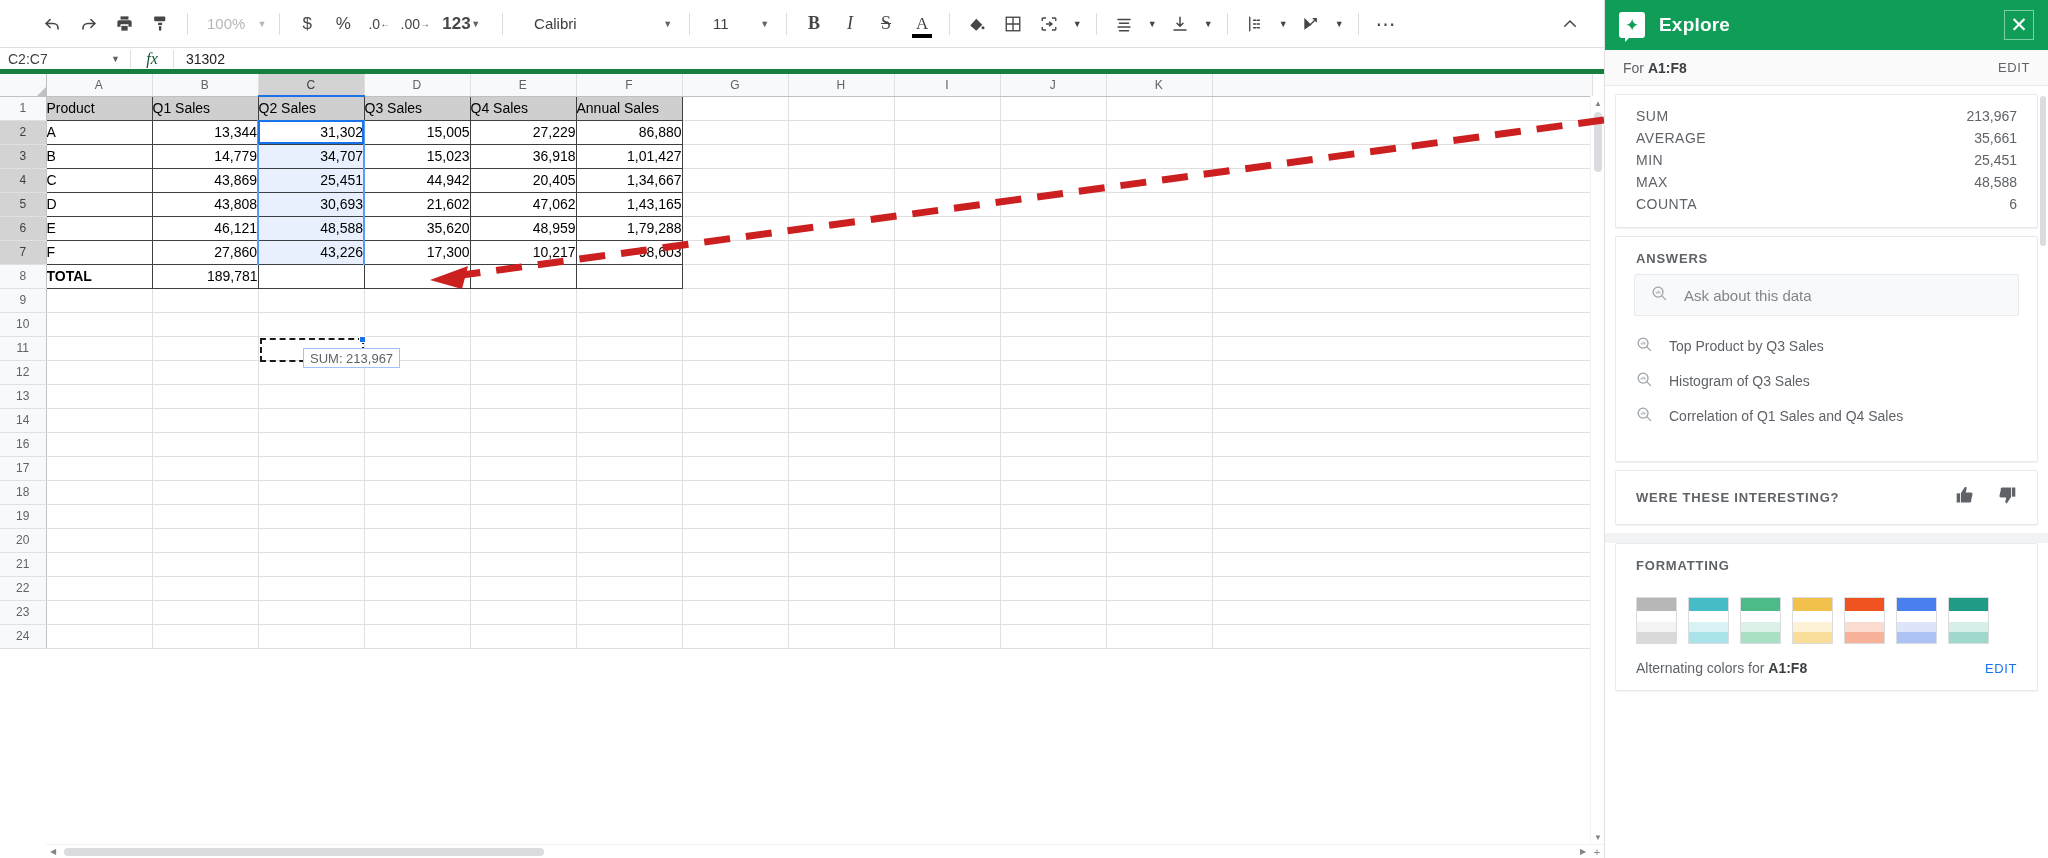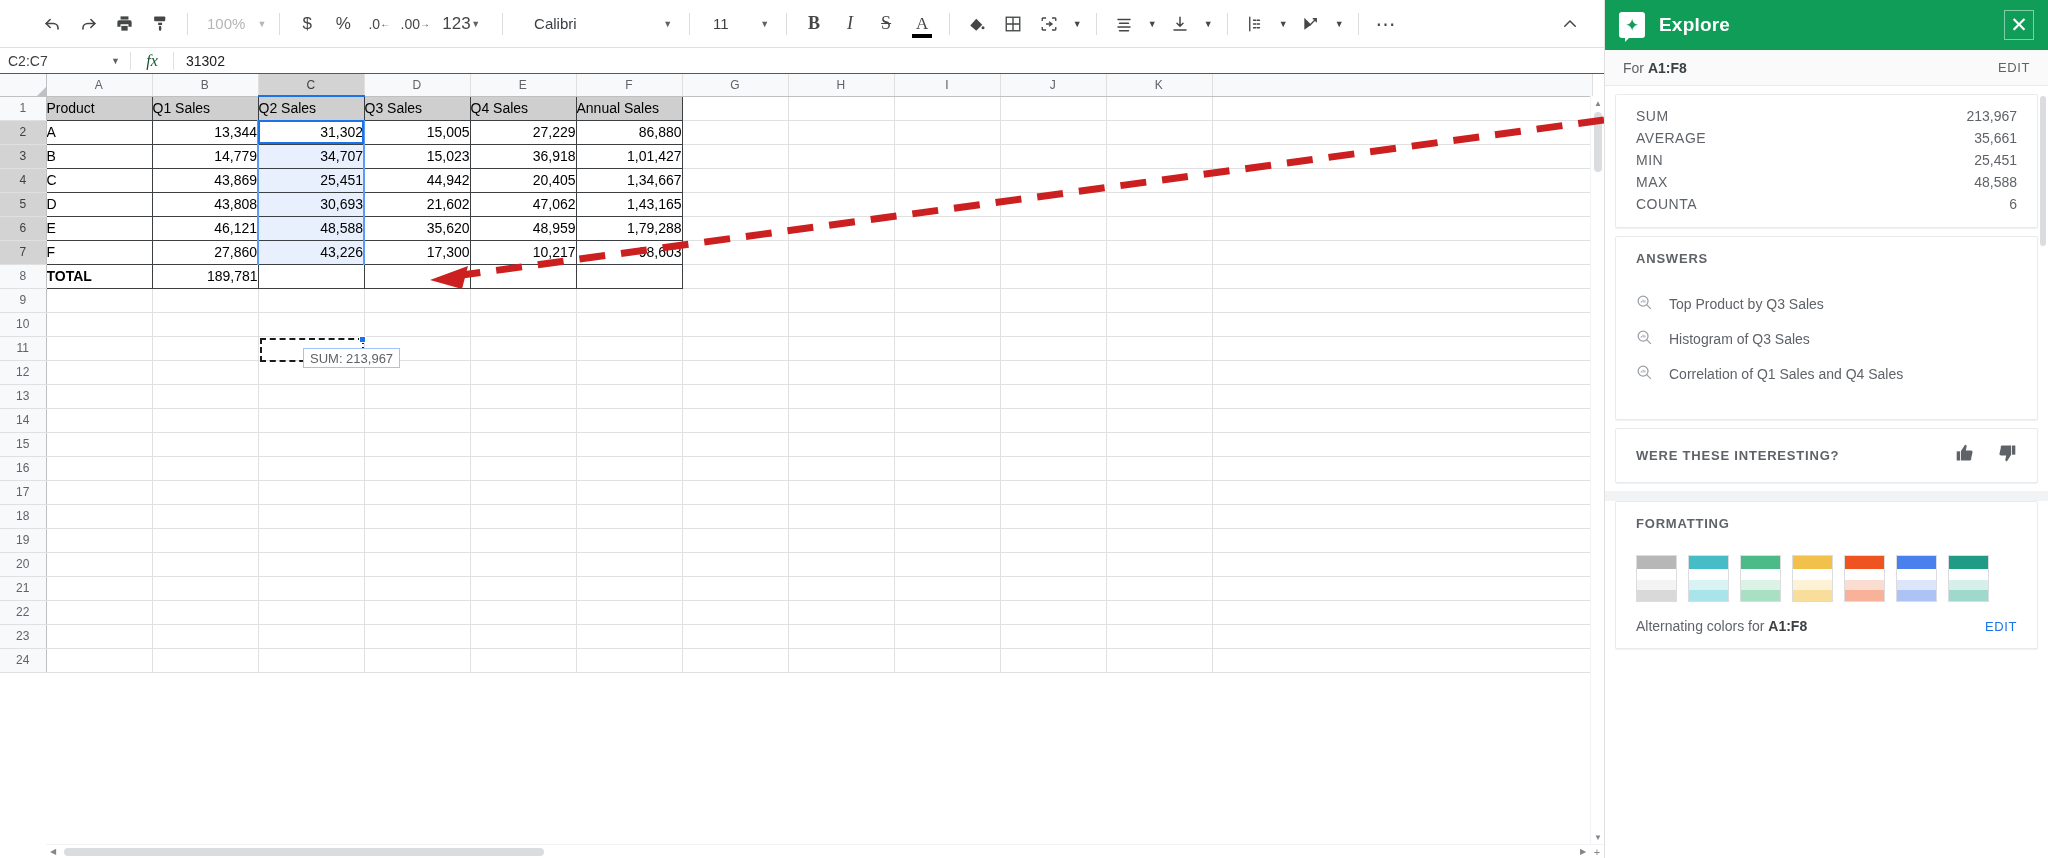--- a/index.html
+++ b/index.html
@@ -33,21 +33,21 @@
   .tb-sep { width: 1px; height: 22px; background: #dadce0; margin: 0 9px; flex:none; }
   .tb-zoom {
     display:flex; align-items:center; color:#b4b6b8; font-size:15px;
     padding: 0 4px 0 10px; flex:none;
   }
   .tb-zoom .caret { margin-left: 12px; font-size: 9px; color:#b4b6b8;}
   .tb-text {
     color:#444746; font-size:17px; display:flex; align-items:center;
     justify-content:center; height:34px; flex:none;
   }
-  .tb-numfmt { padding: 0 9px; }
+  .tb-numfmt { padding: 0 9px; font-weight: bold; }
   .tb-font {
     display:flex; align-items:center; height:34px;
     width: 168px; padding-left: 22px; color:#3c4043; font-size:15px; flex:none;
   }
   .tb-font .caret, .tb-size .caret { margin-left:auto; font-size:9px; color:#5f6368; padding-right:8px;}
   .tb-size {
     display:flex; align-items:center; height:34px; width: 78px;
     padding-left: 14px; color:#3c4043; font-size:15px; flex:none;
   }
   .caret-sm { font-size: 9px; color:#5f6368; margin-left:-2px; margin-right:4px; }
@@ -56,21 +56,21 @@
   .tb-strike { text-decoration: line-through; font-family:"Liberation Serif", serif; font-size:18px;}
   .tb-textcolor { position:relative; font-family:"Liberation Serif", serif; font-size:17px; }
   .tb-textcolor::after {
     content:''; position:absolute; bottom:3px; left:8px; right:8px; height:4px; background:#000;
   }
   #tb-collapse { margin-left:auto; margin-right: 16px; }
 
   
   #formula-bar {
     height: 26px; width:100%; display:flex; align-items:center;
-    border-bottom: 1px solid #15803d; background:#fff;
+    border-bottom: 5px solid #15803d; background:#fff;
   }
   #name-box {
     width: 130px; height: 100%; display:flex; align-items:center;
     padding-left: 8px; font-size: 14px; color:#3c4043;
   }
   #name-box .caret { margin-left:auto; margin-right:10px; font-size:9px; color:#5f6368;}
   .fb-sep { width:1px; height:18px; background:#e0e0e0; }
   #fx-icon {
     width: 42px; text-align:center; font-style:italic;
     font-family:"Liberation Serif", serif; color:#14532d; font-size:16px;
@@ -634,35 +634,20 @@
               <td class="cell"></td>
               <td class="cell"></td>
               <td class="cell"></td>
               <td class="cell"></td>
               <td class="cell"></td>
               <td class="cell"></td>
               <td class="cell"></td>
               <td class="cell"></td>
             </tr>
             <tr>
-              <th class="rowhead">15</th>
-              <td class="cell"></td>
-              <td class="cell"></td>
-              <td class="cell"></td>
-              <td class="cell"></td>
-              <td class="cell"></td>
-              <td class="cell"></td>
-              <td class="cell"></td>
-              <td class="cell"></td>
-              <td class="cell"></td>
-              <td class="cell"></td>
-              <td class="cell"></td>
-              <td class="cell"></td>
-            </tr>
-            <tr>
               <th class="rowhead">16</th>
               <td class="cell"></td>
               <td class="cell"></td>
               <td class="cell"></td>
               <td class="cell"></td>
               <td class="cell"></td>
               <td class="cell"></td>
               <td class="cell"></td>
               <td class="cell"></td>
               <td class="cell"></td>
@@ -855,20 +840,30 @@
             </div>
             <div class="stat-row">
               <span class="stat-name">COUNTA</span>
               <span class="stat-val">6</span>
             </div>
           </div>
       </div>
 
       <div class="card" style="padding-bottom:28px">
         <div class="sec-title">ANSWERS</div>
+        <div id="ask-box">
+          <span class="mag">
+            <svg width="17" height="17" viewBox="0 0 24 24" fill="none" stroke="#9aa0a6" stroke-width="1.8">
+              <circle cx="10" cy="10" r="7"></circle>
+                <path d="M15 15l6 6"></path>
+              <path d="M7.5 12v-2M10 12V8M12.5 12v-3" stroke-width="1.4"></path>
+            </svg>
+          </span>
+          <span class="ph">Ask about this data</span>
+        </div>
         <div id="suggest-list" style="margin-top:12px">
             <div class="suggest">
               <span class="mag"><svg width="17" height="17" viewBox="0 0 24 24" fill="none" stroke="#9aa0a6" stroke-width="1.8">
                   <circle cx="10" cy="10" r="7"></circle>
                   <path d="M15 15l6 6"></path>
                   <path d="M7.5 12v-2M10 12V8M12.5 12v-3" stroke-width="1.4"></path>
                 </svg></span>
               <span class="txt">Top Product by Q3 Sales</span>
             </div>
             <div class="suggest">

